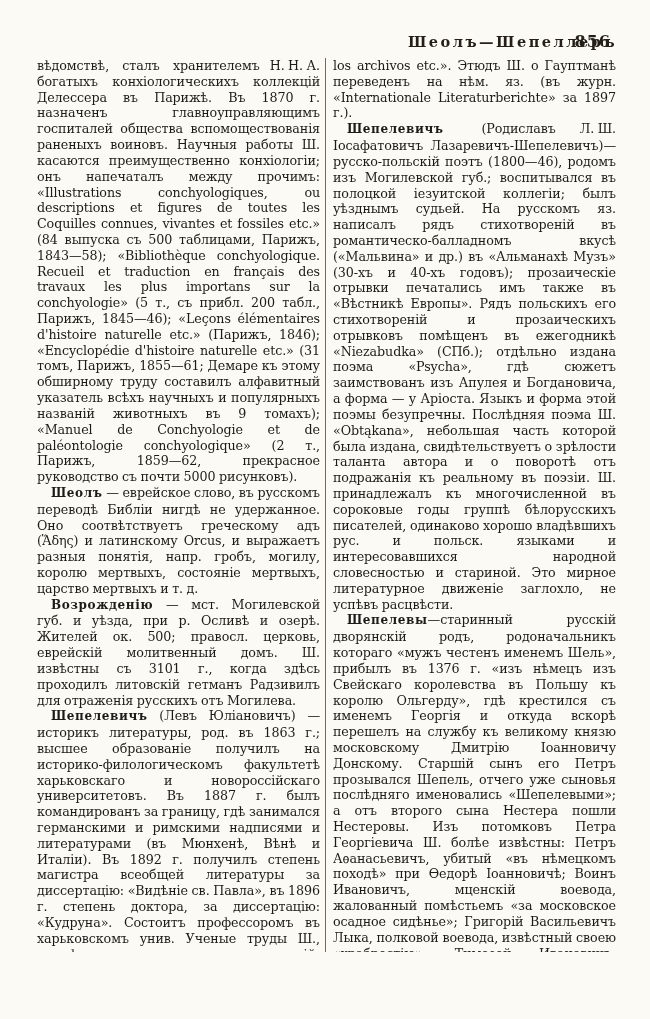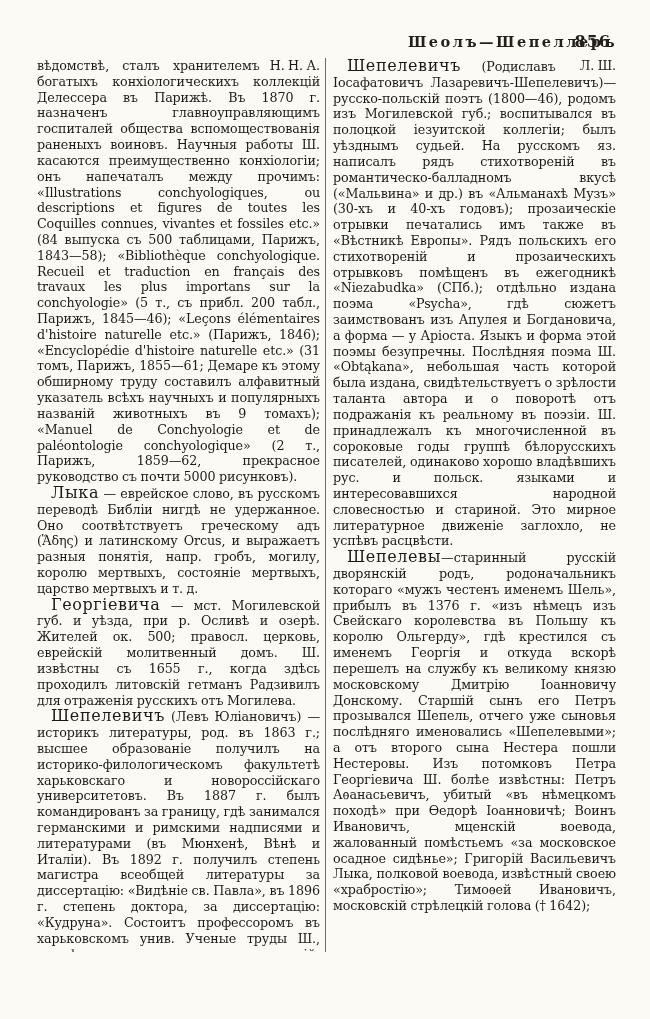--- a/index.html
+++ b/index.html
@@ -45,41 +45,42 @@
   .divider{
     width:1px;height:100%;
     background:#6f6a60;
     flex:0 0 1px;
   }
   p.seg{margin:0;}
   p.entry{text-indent:14px;}
   p.cont{text-indent:0;}
   p.runon{text-align-last:justify;}
   .headword{
-    font-weight:normal;
+    font-weight:bold;
     letter-spacing:0.6px;
-    font-size:16px;
+    font-size:12px;
   }
   .it{}
   .sig{float:right;padding-left:10px;}
 </style>
 </head>
 <body>
 
 <div class="page">
   <div class="header">
     <span class="running-title">Шеолъ—Шепеллеръ</span>
     <span class="page-number">856</span>
   </div>
   <div class="columns">
     <div class="col col-left" id="col-left">
         <p class="seg cont"><span class="sig">Н. Н. А.</span><span>вѣдомствѣ, сталъ хранителемъ богатыхъ конхіологическихъ коллекцій Делессера въ Парижѣ. Въ 1870 г. назначенъ главноуправляющимъ госпиталей общества вспомоществованія раненыхъ воиновъ. Научныя работы Ш. касаются преимущественно конхіологіи; онъ напечаталъ между прочимъ: «Illustrations conchyologiques, ou descriptions et figures de toutes les Coquilles connues, vivantes et fossiles etc.» (84 выпуска съ 500 таблицами, Парижъ, 1843—58); «Bibliothèque conchyologique. Recueil et traduction en français des travaux les plus importans sur la conchyologie» (5 т., съ прибл. 200 табл., Парижъ, 1845—46); «Leçons élémentaires d'histoire naturelle etc.» (Парижъ, 1846); «Encyclopédie d'histoire naturelle etc.» (31 томъ, Парижъ, 1855—61; Демаре къ этому обширному труду составилъ алфавитный указатель всѣхъ научныхъ и популярныхъ названій животныхъ въ 9 томахъ); «Manuel de Conchyologie et de paléontologie conchyologique» (2 т., Парижъ, 1859—62, прекрасное руководство съ почти 5000 рисунковъ).</span></p>
-        <p class="seg entry"><b class="headword">Лыка</b><span> — еврейское слово, въ русскомъ переводѣ Библіи нигдѣ не удержанное. Оно соотвѣтствуетъ греческому адъ (Ἅδης) и латинскому Orcus, и выражаетъ разныя понятія, напр. гробъ, могилу, королю мертвыхъ, состояніе мертвыхъ, царство мертвыхъ и т. д.</span></p>
-        <p class="seg entry"><b class="headword">Георгіевича</b><span> — мст. Могилевской губ. и уѣзда, при р. Осливѣ и озерѣ. Жителей ок. 500; правосл. церковь, еврейскій молитвенный домъ. Ш. извѣстны съ 1655 г., когда здѣсь проходилъ литовскій гетманъ Радзивилъ для отраженія русскихъ отъ Могилева.</span></p>
+        <p class="seg entry"><b class="headword">Шеолъ</b><span> — еврейское слово, въ русскомъ переводѣ Библіи нигдѣ не удержанное. Оно соотвѣтствуетъ греческому адъ (Ἅδης) и латинскому Orcus, и выражаетъ разныя понятія, напр. гробъ, могилу, королю мертвыхъ, состояніе мертвыхъ, царство мертвыхъ и т. д.</span></p>
+        <p class="seg entry"><b class="headword">Возрожденію</b><span> — мст. Могилевской губ. и уѣзда, при р. Осливѣ и озерѣ. Жителей ок. 500; правосл. церковь, еврейскій молитвенный домъ. Ш. извѣстны съ 3101 г., когда здѣсь проходилъ литовскій гетманъ Радзивилъ для отраженія русскихъ отъ Могилева.</span></p>
         <p class="seg entry runon"><b class="headword">Шепелевичъ</b><span> (Левъ Юліановичъ) — историкъ литературы, род. въ 1863 г.; высшее образованіе получилъ на историко-филологическомъ факультетѣ харьковскаго и новороссійскаго университетовъ. Въ 1887 г. былъ командированъ за границу, гдѣ занимался германскими и римскими надписями и литературами (въ Мюнхенѣ, Вѣнѣ и Италіи). Въ 1892 г. получилъ степень магистра всеобщей литературы за диссертацію: «Видѣніе св. Павла», въ 1896 г. степень доктора, за диссертацію: «Кудруна». Состоитъ профессоромъ въ харьковскомъ унив. Ученые труды Ш., кромѣ вышеупомянутыхъ диссертацій: «Наши современники» (СПб., 1899); «Жизнь Сервантеса» (1901); «Донъ Кихотъ» (1903); «Нѣмецкая повѣсть на славянской почвѣ» (Valtharius manufortis, 1885); «Очерки изъ исторіи средневѣковой литературы и культуры»; «Этюды о Данте» («Видѣніе св. Павла»); «Дантовская трилогія»; «Кудруна по Возрожденію»; «Первый публицистъ въ Европѣ Эразмъ Роттерд.» («Сѣв. Вѣстникъ», 1895); предисловія къ «Венеціанскому купцу», «Королю Джону», «Генриху VIII» въ изд. Шекспира подъ ред. Венгерова; статьи о современныхъ писателяхъ въ «Сѣверномъ Вѣстникѣ», «Космополисѣ», «Недѣлѣ», «Харьковскихъ Вѣдом.», «Новостяхъ, «Образованіи» и др. (часть ихъ вошла въ сборникъ «Наши современники»); «Лекціи о Фаустѣ» (2 т.) и др. Нѣсколько работъ Ш. напечаталъ въ польскомъ журналѣ «Ateneum» и «Wisła», испанскомъ «Rev. de</span></p>
       </div>
     <div class="divider"></div>
     <div class="col col-right" id="col-right">
+        <p class="seg cont"><span>los archivos etc.». Этюдъ Ш. о Гауптманѣ переведенъ на нѣм. яз. (въ журн. «Internationale Literaturberichte» за 1897 г.).</span></p>
         <p class="seg entry"><span class="sig">Л. Ш.</span><b class="headword">Шепелевичъ</b><span> (Родиславъ Іосафатовичъ Лазаревичъ-Шепелевичъ)—русско-польскій поэтъ (1800—46), родомъ изъ Могилевской губ.; воспитывался въ полоцкой іезуитской коллегіи; былъ уѣзднымъ судьей. На русскомъ яз. написалъ рядъ стихотвореній въ романтическо-балладномъ вкусѣ («Мальвина» и др.) въ «Альманахѣ Музъ» (30-хъ и 40-хъ годовъ); прозаическіе отрывки печатались имъ также въ «Вѣстникѣ Европы». Рядъ польскихъ его стихотвореній и прозаическихъ отрывковъ помѣщенъ въ ежегодникѣ «Niezabudka» (СПб.); отдѣльно издана поэма «Psycha», гдѣ сюжетъ заимствованъ изъ Апулея и Богдановича, а форма — у Аріоста. Языкъ и форма этой поэмы безупречны. Послѣдняя поэма Ш. «Obtąkana», небольшая часть которой была издана, свидѣтельствуетъ о зрѣлости таланта автора и о поворотѣ отъ подражанія къ реальному въ поэзіи. Ш. принадлежалъ къ многочисленной въ сороковые годы группѣ бѣлорусскихъ писателей, одинаково хорошо владѣвшихъ рус. и польск. языками и интересовавшихся народной словесностью и стариной. Это мирное литературное движеніе заглохло, не успѣвъ расцвѣсти.</span></p>
         <p class="seg entry"><b class="headword">Шепелевы</b><span>—старинный русскій дворянскій родъ, родоначальникъ котораго «мужъ честенъ именемъ </span><span class="it">Шель</span><span>», прибылъ въ 1376 г. «изъ нѣмецъ изъ Свейскаго королевства въ Польшу къ королю Ольгерду», гдѣ крестился съ именемъ </span><span class="it">Георгія</span><span> и откуда вскорѣ перешелъ на службу къ великому князю московскому Дмитрію Іоанновичу Донскому. Старшій сынъ его </span><span class="it">Петръ</span><span> прозывался </span><span class="it">Шепель</span><span>, отчего уже сыновья послѣдняго именовались «</span><span class="it">Шепелевыми</span><span>»; а отъ второго сына </span><span class="it">Нестера</span><span> пошли </span><span class="it">Нестеровы</span><span>. Изъ потомковъ Петра Георгіевича Ш. болѣе извѣстны: </span><span class="it">Петръ Аѳанасьевичъ</span><span>, убитый «въ нѣмецкомъ походѣ» при Ѳедорѣ Іоанновичѣ; </span><span class="it">Воинъ Ивановичъ</span><span>, мценскій воевода, жалованный помѣстьемъ «за московское осадное сидѣнье»; </span><span class="it">Григорій Васильевичъ Лыка</span><span>, полковой воевода, извѣстный своею «храбростію»; </span><span class="it">Тимоѳей Ивановичъ</span><span>, московскій стрѣлецкій голова († 1642); </span></p>
       </div>
   </div>
 </div>
 
 </body></html>

